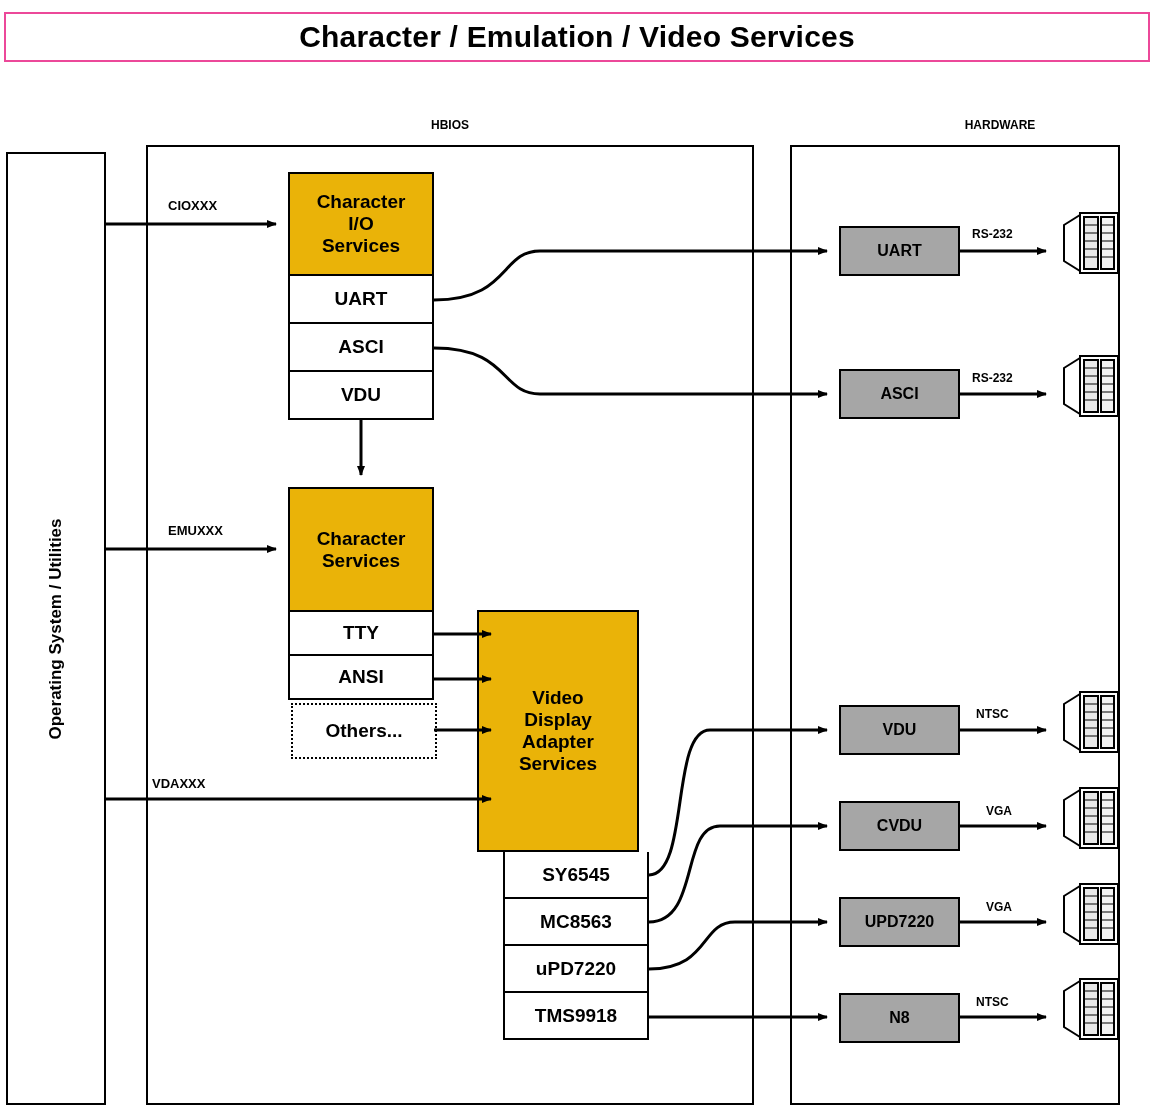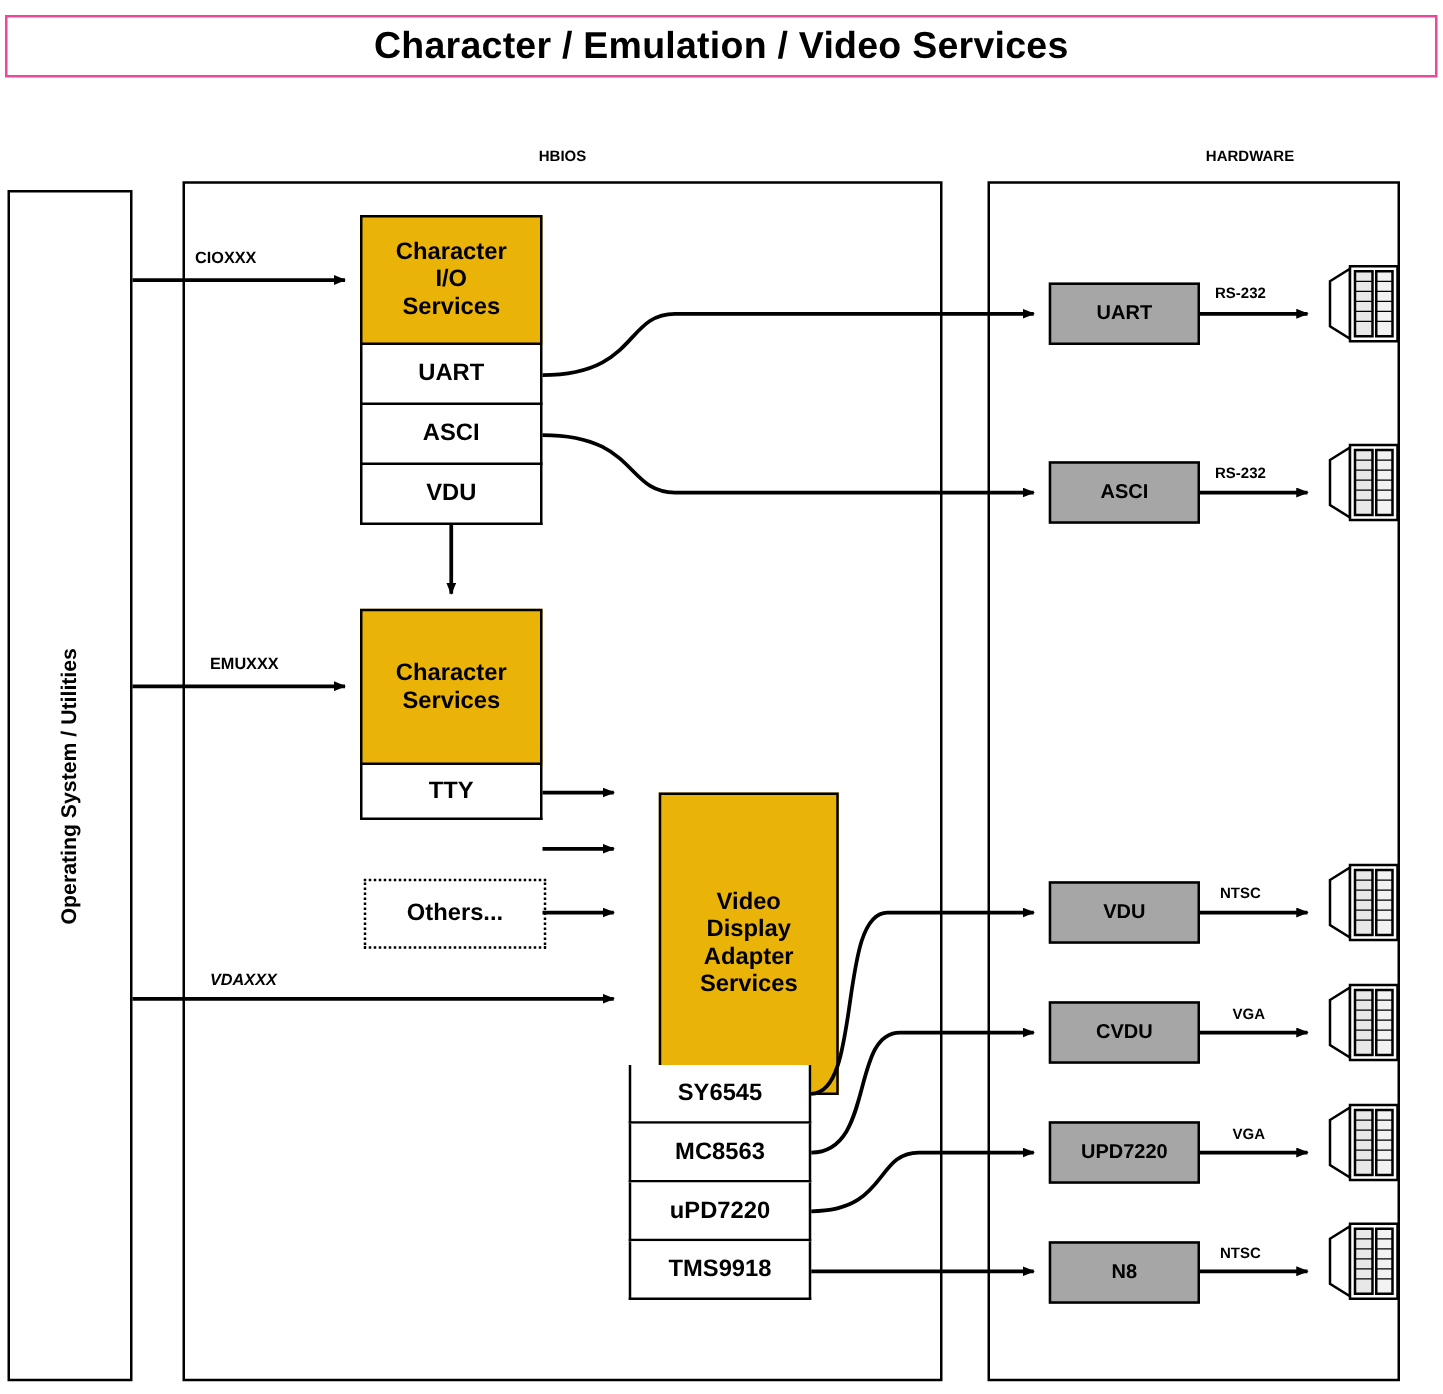--- a/index.html
+++ b/index.html
@@ -132,27 +132,30 @@
     <span>VDU</span>
   </div>
 
   <div class="abs svc-box svc-head" style="left:288px; top:487px; width:146px; height:125px;">
     <span>Character</span>
     <span>Services</span>
   </div>
   <div class="abs svc-row" style="left:288px; top:612px; width:146px; height:44px;">
     <span>TTY</span>
   </div>
+  <div class="abs svc-row" style="left:288px; top:656px; width:146px; height:44px;">
+    <span>ANSI</span>
+  </div>
   <div class="abs svc-row" style="left:288px; top:700px; width:146px; height:56px; border:none;">
     <div class="abs dotted-row" style="left:0; top:0; width:146px; height:56px; display:flex; align-items:center; justify-content:center;">
       <span>Others...</span>
     </div>
   </div>
 
-  <div class="abs svc-box svc-head" style="left:527px; top:610px; width:144px; height:242px;margin-top:24px;">
+  <div class="abs svc-box svc-head" style="left:477px; top:610px; width:162px; height:242px;">
     <span>Video</span>
     <span>Display</span>
     <span>Adapter</span>
     <span>Services</span>
   </div>
   <div class="abs svc-row" style="left:503px; top:852px; width:146px; height:47px;">
     <span>SY6545</span>
   </div>
   <div class="abs svc-row" style="left:503px; top:899px; width:146px; height:47px;">
     <span>MC8563</span>
@@ -183,23 +186,23 @@
     <span>N8</span>
   </div>
 
   <div class="abs link-label" style="left:972px; top:227px;">RS-232</div>
   <div class="abs link-label" style="left:972px; top:371px;">RS-232</div>
   <div class="abs link-label" style="left:976px; top:707px;">NTSC</div>
   <div class="abs link-label" style="left:986px; top:804px;">VGA</div>
   <div class="abs link-label" style="left:986px; top:900px;">VGA</div>
   <div class="abs link-label" style="left:976px; top:995px;">NTSC</div>
 
-  <div class="abs api-label" style="left:156px; top:198px;">CIOXXX</div>
+  <div class="abs api-label" style="left:168px; top:198px;">CIOXXX</div>
   <div class="abs api-label" style="left:168px; top:523px;">EMUXXX</div>
-  <div class="abs api-label" style="left:168px; top:776px;font-style:italic;">VDAXXX</div>
+  <div class="abs api-label" style="left:152px; top:776px;">VDAXXX</div>
 
   <svg class="overlay" viewBox="0 0 1154 1115">
     <defs>
       <marker id="arrow" markerWidth="10" markerHeight="8" refX="9" refY="4" orient="auto" markerUnits="userSpaceOnUse">
         <path d="M0,0 L10,4 L0,8 z" fill="#000"></path>
       </marker>
     </defs>
     <g stroke="#000" stroke-width="3" fill="none">
 
       <path d="M106,224 L276,224" marker-end="url(#arrow)"></path>

